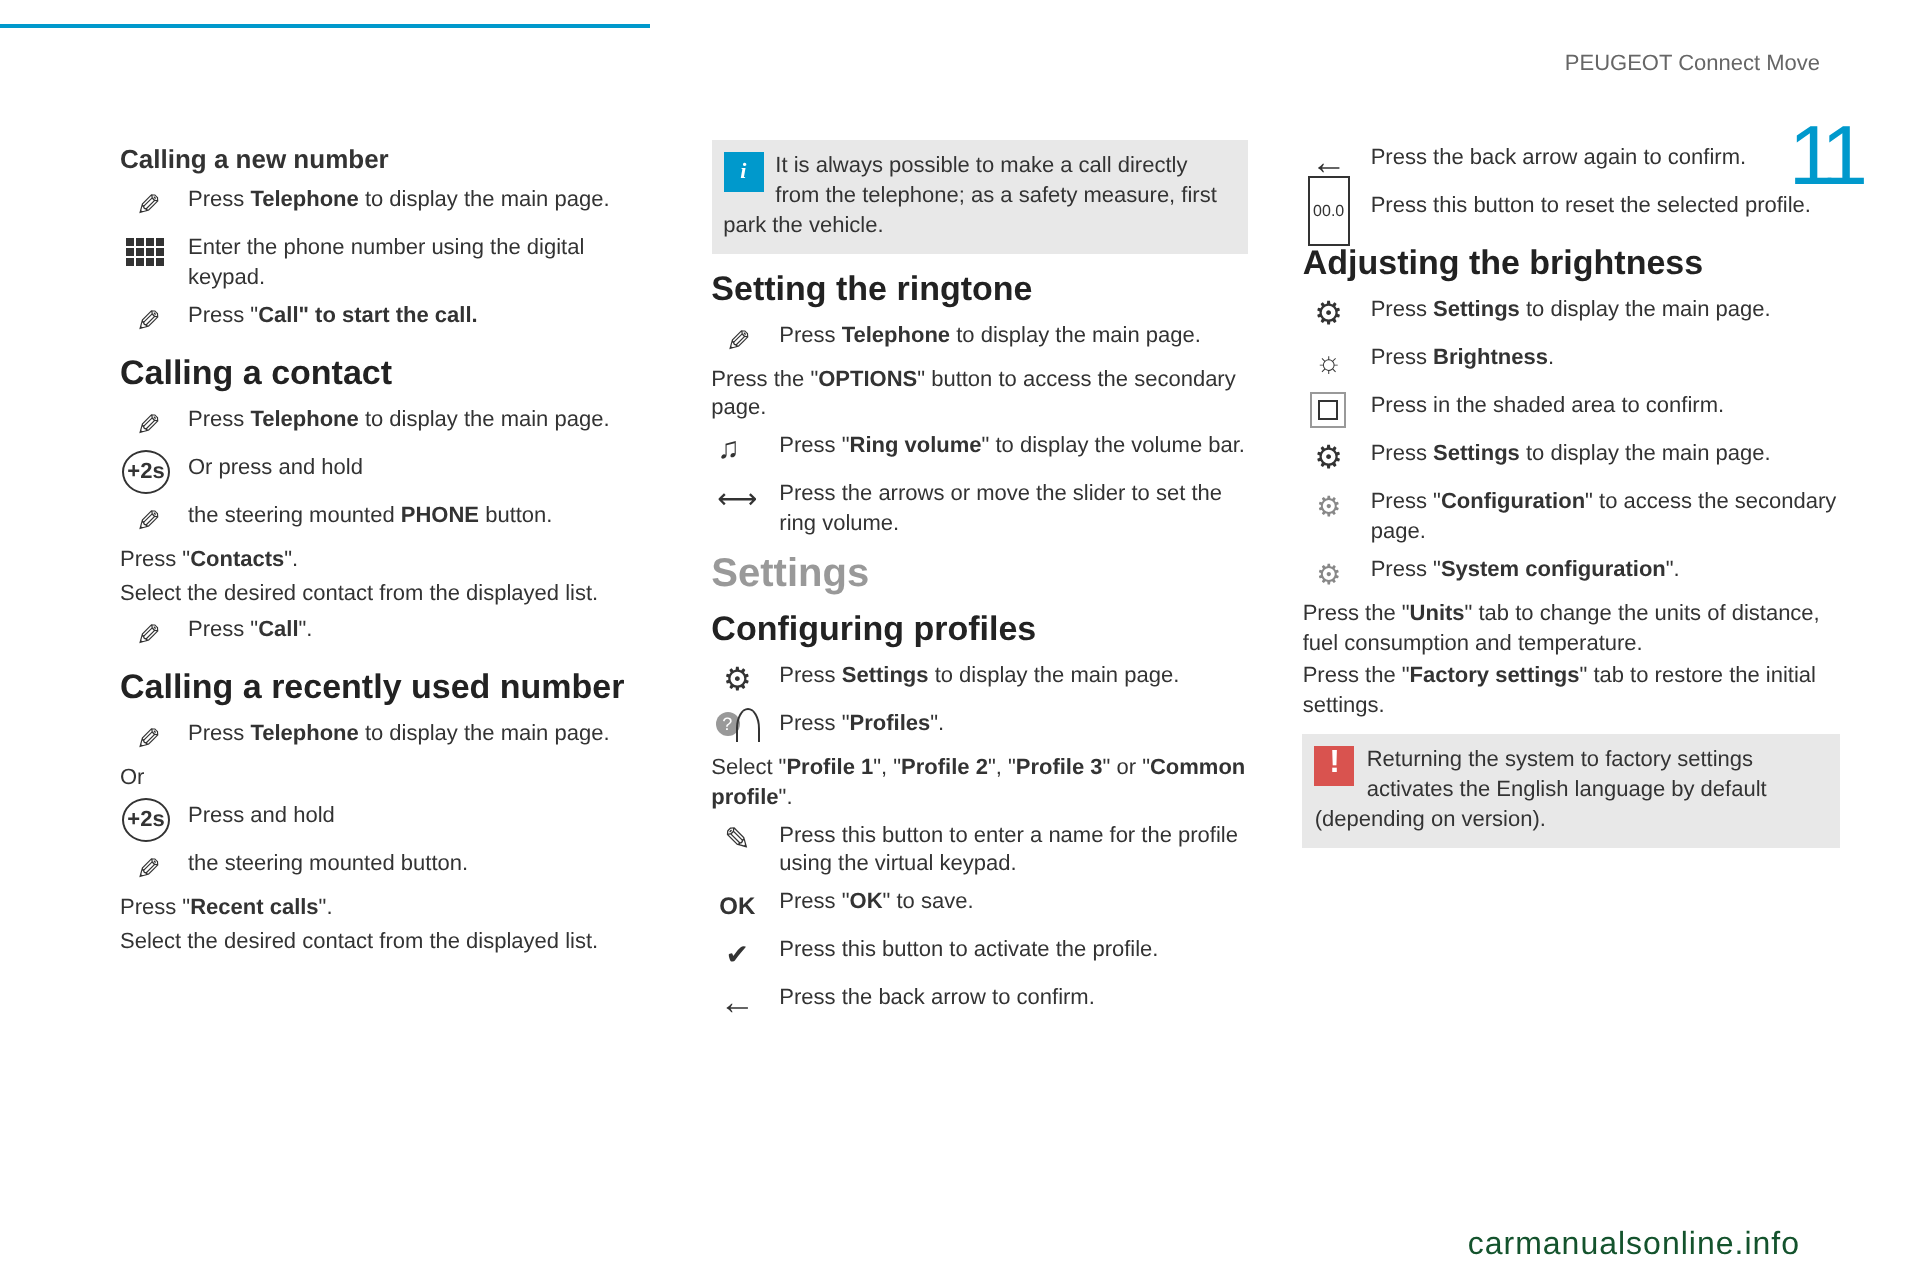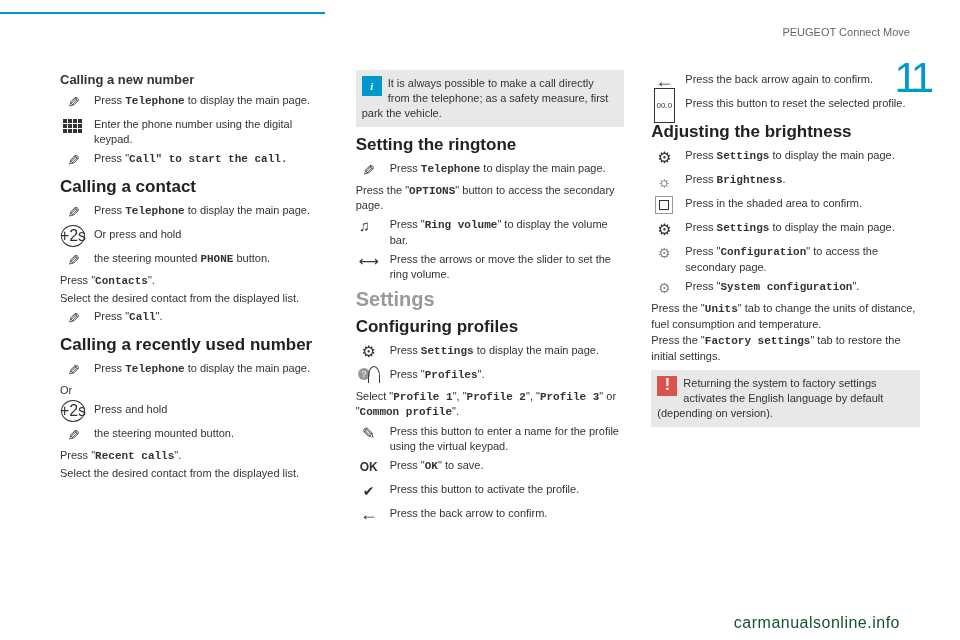--- a/index.html
+++ b/index.html
@@ -120,34 +120,34 @@
       height: 20px;
       background: #d9534f;
       color: #fff;
       text-align: center;
       line-height: 18px;
       font-weight: bold;
       font-size: 16px;
       margin-right: 6px;
       float: left;
     }
-    b { font-weight: bold; font-family: Liberation Mono, monospace; }
+    b { font-weight: bold; }
     .watermark {
       position: absolute;
       bottom: 8px;
       right: 60px;
       font-size: 16px;
       color: #14532d;
       letter-spacing: 0.5px;
     }
     
     .ic-phone::before { content: "✎"; transform: rotate(90deg); display:inline-block; }
     .ic-keypad { display:grid; grid-template-columns:repeat(4,4px); grid-auto-rows:4px; gap:1px; width:20px;}
     .ic-keypad span{background:#333;}
-    .ic-hold { font-weight:normal; font-size:16px; border:1px solid #333; border-radius:50%; width:24px;height:22px; display:flex;align-items:center;justify-content:center;}
+    .ic-hold { font-weight:bold; font-size:11px; border:1px solid #333; border-radius:50%; width:24px;height:22px; display:flex;align-items:center;justify-content:center;}
     .ic-gear::before { content:"⚙"; font-size:16px;}
     .ic-gear-sm::before { content:"⚙"; font-size:14px; color:#888;}
     .ic-profile { position:relative; width:22px; height:20px;}
     .ic-profile::before{content:"?"; position:absolute; left:0; top:2px; width:12px;height:12px;background:#999;border-radius:50%;color:#fff;font-size:9px;text-align:center;line-height:12px;}
     .ic-profile::after{content:""; position:absolute; right:0; top:0; width:10px;height:16px;border:1.5px solid #333;border-radius:50% 50% 0 0 / 60% 60% 0 0;border-bottom:none;}
     .ic-pencil::before{content:"✎"; font-size:16px;}
     .ic-ok{font-weight:bold; font-size:12px;}
     .ic-back::before{content:"←"; font-size:18px; font-weight:bold;}
     .ic-check::before{content:"✔"; font-size:14px;}
     .ic-reset{border:1px solid #333; font-size:8px; padding:12px 2px; display:inline-block;}

